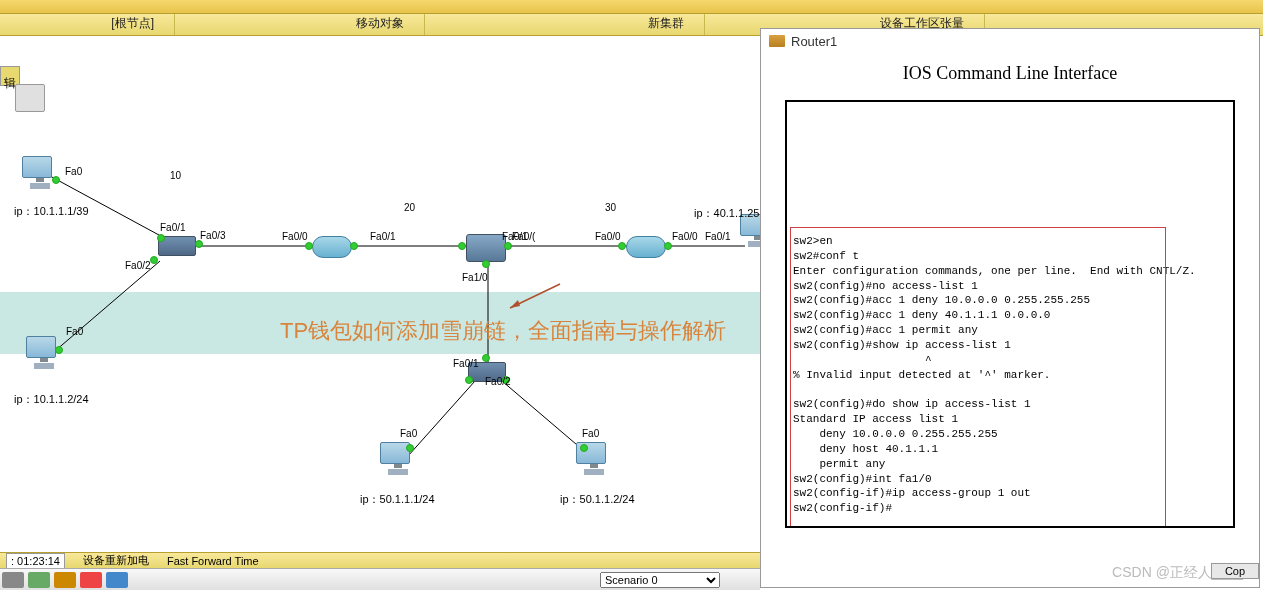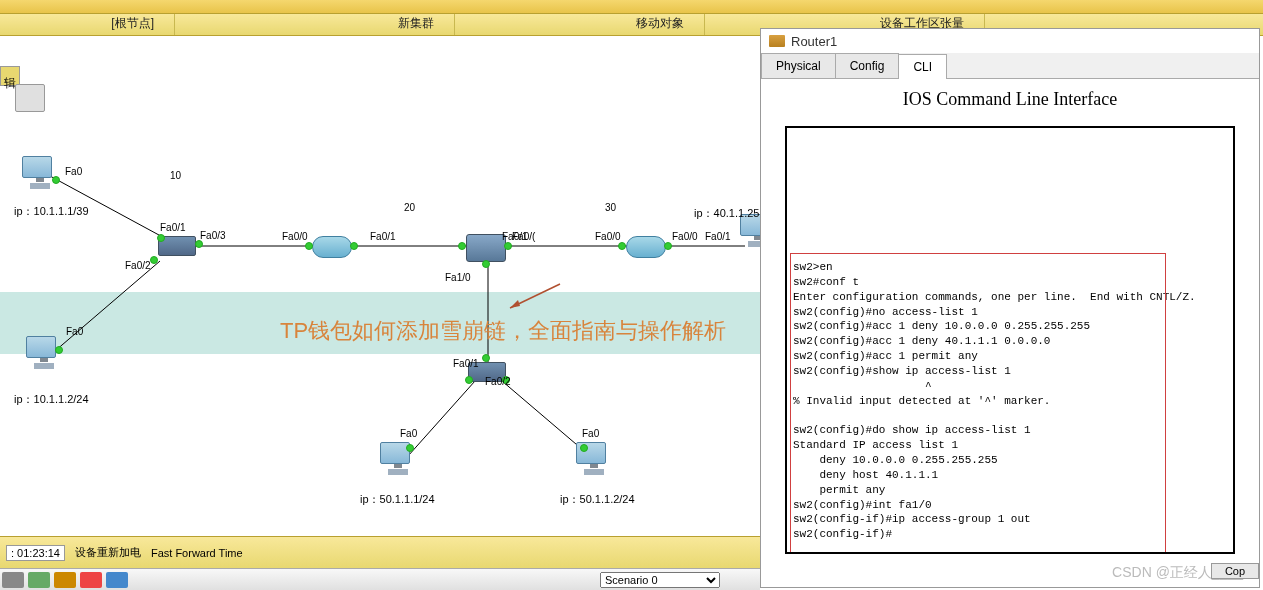--- a/index.html
+++ b/index.html
@@ -46,41 +46,41 @@
     .rw-tab { padding: 5px 14px; font-size: 12px; border: 1px solid #aaa; border-bottom: none; background: #e8e8e8; margin-right: -1px; cursor: pointer; }
     .rw-tab.active { background: #fff; position: relative; top: 1px; }
     .cli-title { text-align: center; font-size: 18px; font-family: Georgia, serif; padding: 10px 0 16px; }
     .cli-box { margin: 0 24px; border: 2px solid #000; height: 428px; padding: 4px 6px; font-family: 'Courier New', monospace; font-size: 11px; line-height: 1.35; position: relative; overflow: hidden; }
     .cli-highlight { position: absolute; border: 1px solid #d04040; }
     .cli-hl1 { left: 3px; top: 125px; width: 376px; height: 300px; }
     .cli-content { white-space: pre; color: #000; }
     .copy-btn { position: absolute; right: 0; bottom: 8px; width: 48px; height: 16px; background: #e8e8e8; border: 1px solid #999; font-size: 11px; }
     
     
-    .bottom-bar { position: absolute; left: 0; bottom: 22px; width: 760px; height: 32px; background: linear-gradient(#f8e89a, #e8d870); border-top: 1px solid #b8a030; display: flex; align-items: center; padding: 6px 6px; font-size: 11px; gap: 10px; }
+    .bottom-bar { position: absolute; left: 0; bottom: 22px; width: 760px; height: 16px; background: linear-gradient(#f8e89a, #e8d870); border-top: 1px solid #b8a030; display: flex; align-items: center; padding: 6px 6px; font-size: 11px; gap: 18px; }
     .time-box { background: #fff; border: 1px solid #999; padding: 1px 4px; }
     
     .device-bar { position: absolute; left: 0; bottom: 0; width: 760px; height: 22px; background: linear-gradient(#f8f8f8, #e0e0e0); border-top: 1px solid #aaa; display: flex; align-items: center; }
     .device-icon { width: 22px; height: 16px; margin: 0 2px; border-radius: 2px; }
     .scenario-sel { margin-left: auto; margin-right: 40px; }
     .scenario-sel select { font-size: 11px; width: 120px; }
     
     svg.wire { position: absolute; left: 0; top: 0; width: 760px; height: 540px; pointer-events: none; }
     svg.wire line { stroke: #000; stroke-width: 1; }
     svg.arrow { position: absolute; pointer-events: none; }
   </style>
 </head>
 <body>
 
 <div class="toolbar-top"></div>
 
 <div class="tabs-bar">
   <div class="tab-item root">[根节点]</div>
+  <div class="tab-item moveobj">移动对象</div>
   <div class="tab-item newcluster">新集群</div>
-  <div class="tab-item moveobj">移动对象</div>
   <div class="tab-item devicearea">设备工作区张量</div>
 </div>
 
 <div class="canvas-area">
   <div class="edit-btn">辑</div>
   <div class="note-icon"></div>
 
   <div class="hl-band"></div>
 
   <svg class="wire">
@@ -156,21 +156,21 @@
   <span class="label" style="left:125px; top:224px;">Fa0/2</span>
   <span class="label" style="left:200px; top:194px;">Fa0/3</span>
   <span class="label" style="left:66px; top:290px;">Fa0</span>
   <span class="label" style="left:282px; top:195px;">Fa0/0</span>
   <span class="label" style="left:370px; top:195px;">Fa0/1</span>
   <span class="label" style="left:468px; top:195px;padding-left:44px;">Fa0/(</span>
   <span class="label" style="left:502px; top:195px;">Fa0/1</span>
   <span class="label" style="left:595px; top:195px;">Fa0/0</span>
   <span class="label" style="left:672px; top:195px;">Fa0/0</span>
   <span class="label" style="left:705px; top:195px;">Fa0/1</span>
-  <span class="label" style="left:445px; top:236px;">Fa1/0</span>
+  <span class="label" style="left:462px; top:236px;">Fa1/0</span>
   <span class="label" style="left:453px; top:322px;">Fa0/1</span>
   <span class="label" style="left:485px; top:340px;">Fa0/2</span>
   <span class="label" style="left:400px; top:392px;">Fa0</span>
   <span class="label" style="left:582px; top:392px;">Fa0</span>
 
   <span class="label" style="left:170px; top:134px;">10</span>
   <span class="label" style="left:404px; top:166px;">20</span>
   <span class="label" style="left:605px; top:166px;">30</span>
 
   <span class="iplabel" style="left:14px; top:168px;">ip：10.1.1.1/39</span>
@@ -179,25 +179,20 @@
   <span class="iplabel" style="left:560px; top:456px;">ip：50.1.1.2/24</span>
   <span class="iplabel" style="left:694px; top:170px;">ip：40.1.1.25</span>
 
   <div class="watermark">TP钱包如何添加雪崩链，全面指南与操作解析</div>
 </div>
 
 <div class="router-window">
   <div class="rw-title">
     <span class="rw-title-icon"></span>
     <span>Router1</span>
-  </div>
-  <div class="rw-tabs">
-    <div class="rw-tab">Physical</div>
-    <div class="rw-tab">Config</div>
-    <div class="rw-tab active">CLI</div>
   </div>
   <div class="cli-title">IOS Command Line Interface</div>
   <div class="cli-box">
     <div class="cli-highlight cli-hl1"></div>
     <div style="height:128px;"></div>
     <div class="cli-content" id="cli-content">sw2&gt;en
 sw2#conf t
 Enter configuration commands, one per line.  End with CNTL/Z.
 sw2(config)#no access-list 1
 sw2(config)#acc 1 deny 10.0.0.0 0.255.255.255

